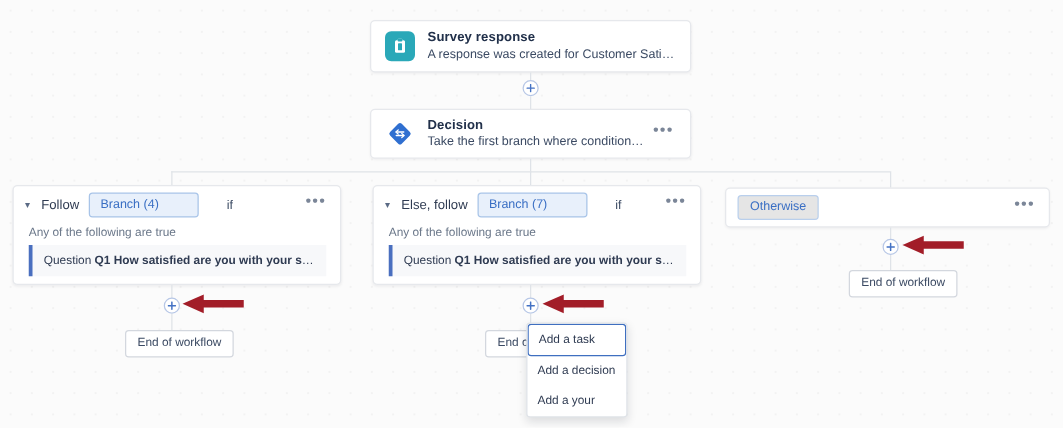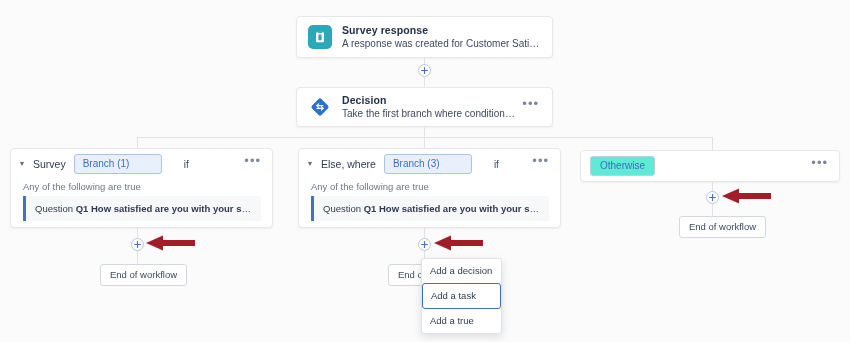--- a/index.html
+++ b/index.html
@@ -77,21 +77,21 @@
   .if-word{ font-size:10px; color:#3b4a63; margin-left:22px; }
   .spacer{ flex:1 1 auto; }
   .cond-intro{ font-size:9.5px; color:#6a7789; padding:2px 0 4px 12px; }
   .cond-box{ margin:0 11px 0 12px; background:#f7f8fa;
     border-left:3px solid #4a6fbf; padding:6px 8px 6px 9px;
     box-sizing:border-box;}
   .cond-line{ font-size:9.5px; line-height:13px; color:#2f3b52;
     white-space:nowrap; overflow:hidden; text-overflow:ellipsis;}
   .cond-line b{ font-weight:bold; }
   .otherwise-chip{
-    background:#5eead4; border:1px solid #b9cfec; border-radius:3px;
+    background:#e5e5e5; border:1px solid #b9cfec; border-radius:3px;
     color:#3a6fc4; font-size:10px; padding:3px 9px; line-height:12px;
     box-sizing:border-box;
   }
   
   .eow{
     position:absolute; background:#fff; border:1px solid #d3d7de;
     border-radius:3px; font-size:9.5px; color:#3b4a63;
     padding:4px 9px; line-height:12px; box-sizing:border-box;
     white-space:nowrap;
   }
@@ -157,22 +157,22 @@
 
   <div class="vline" style="left:424px;top:127px;height:11px;"></div>
   <div class="hline" style="left:137px;top:137px;width:575px;"></div>
   <div class="vline" style="left:137px;top:137px;height:11px;"></div>
   <div class="vline" style="left:424px;top:137px;height:11px;"></div>
   <div class="vline" style="left:712px;top:137px;height:13px;"></div>
 
   <div class="branch-card" id="branch-1">
     <div class="branch-head">
       <span class="caret">▾</span>
-      <span class="branch-label">Survey</span>
-      <span class="branch-input">Branch (1)</span>
+      <span class="branch-label">Follow</span>
+      <span class="branch-input">Branch (4)</span>
       <span class="if-word">if</span>
       <span class="spacer"></span>
       <span class="kebab">•••</span>
     </div>
     <div class="cond-intro">Any of the following are true</div>
     <div class="cond-box">
       <div class="cond-line">
         <span>Question </span><b>Q1 How satisfied are you with your services today?</b>
       </div>
     </div>
@@ -182,22 +182,22 @@
     <svg width="7" height="7" viewBox="0 0 7 7" aria-hidden="true">
       <path d="M3.5 0.6V6.4M0.6 3.5H6.4" stroke="#4472c4" stroke-width="1.2" stroke-linecap="round"></path>
     </svg>
   </div>
   <div class="vline" style="left:137px;top:251px;height:13px;"></div>
   <div class="eow" id="eow-1">End of workflow</div>
 
   <div class="branch-card" id="branch-2">
     <div class="branch-head">
       <span class="caret">▾</span>
-      <span class="branch-label">Else, where</span>
-      <span class="branch-input">Branch (3)</span>
+      <span class="branch-label">Else, follow</span>
+      <span class="branch-input">Branch (7)</span>
       <span class="if-word">if</span>
       <span class="spacer"></span>
       <span class="kebab">•••</span>
     </div>
     <div class="cond-intro">Any of the following are true</div>
     <div class="cond-box">
       <div class="cond-line">
         <span>Question </span><b>Q1 How satisfied are you with your services today?</b>
       </div>
     </div>
@@ -221,23 +221,23 @@
   <div class="vline" style="left:712px;top:182px;height:12px;"></div>
   <div class="plus" style="left:706px;top:191px;">
     <svg width="7" height="7" viewBox="0 0 7 7" aria-hidden="true">
       <path d="M3.5 0.6V6.4M0.6 3.5H6.4" stroke="#4472c4" stroke-width="1.2" stroke-linecap="round"></path>
     </svg>
   </div>
   <div class="vline" style="left:712px;top:204px;height:12px;"></div>
   <div class="eow" id="eow-3">End of workflow</div>
 
   <div id="add-menu">
+    <div class="menu-item active">Add a task</div>
     <div class="menu-item">Add a decision</div>
-    <div class="menu-item active">Add a task</div>
-    <div class="menu-item">Add a true</div>
+    <div class="menu-item">Add a your</div>
   </div>
 
   <svg class="arrow" style="left:144px;top:233px;" width="52" height="20" viewBox="0 0 52 20">
     <path d="M51 10 H16" stroke="#a21d28" stroke-width="6" stroke-linecap="butt"></path>
     <path d="M2 10 L19 2.5 L19 17.5 Z" fill="#a21d28"></path>
   </svg>
   <svg class="arrow" style="left:432px;top:233px;" width="52" height="20" viewBox="0 0 52 20">
     <path d="M51 10 H16" stroke="#a21d28" stroke-width="6" stroke-linecap="butt"></path>
     <path d="M2 10 L19 2.5 L19 17.5 Z" fill="#a21d28"></path>
   </svg>

